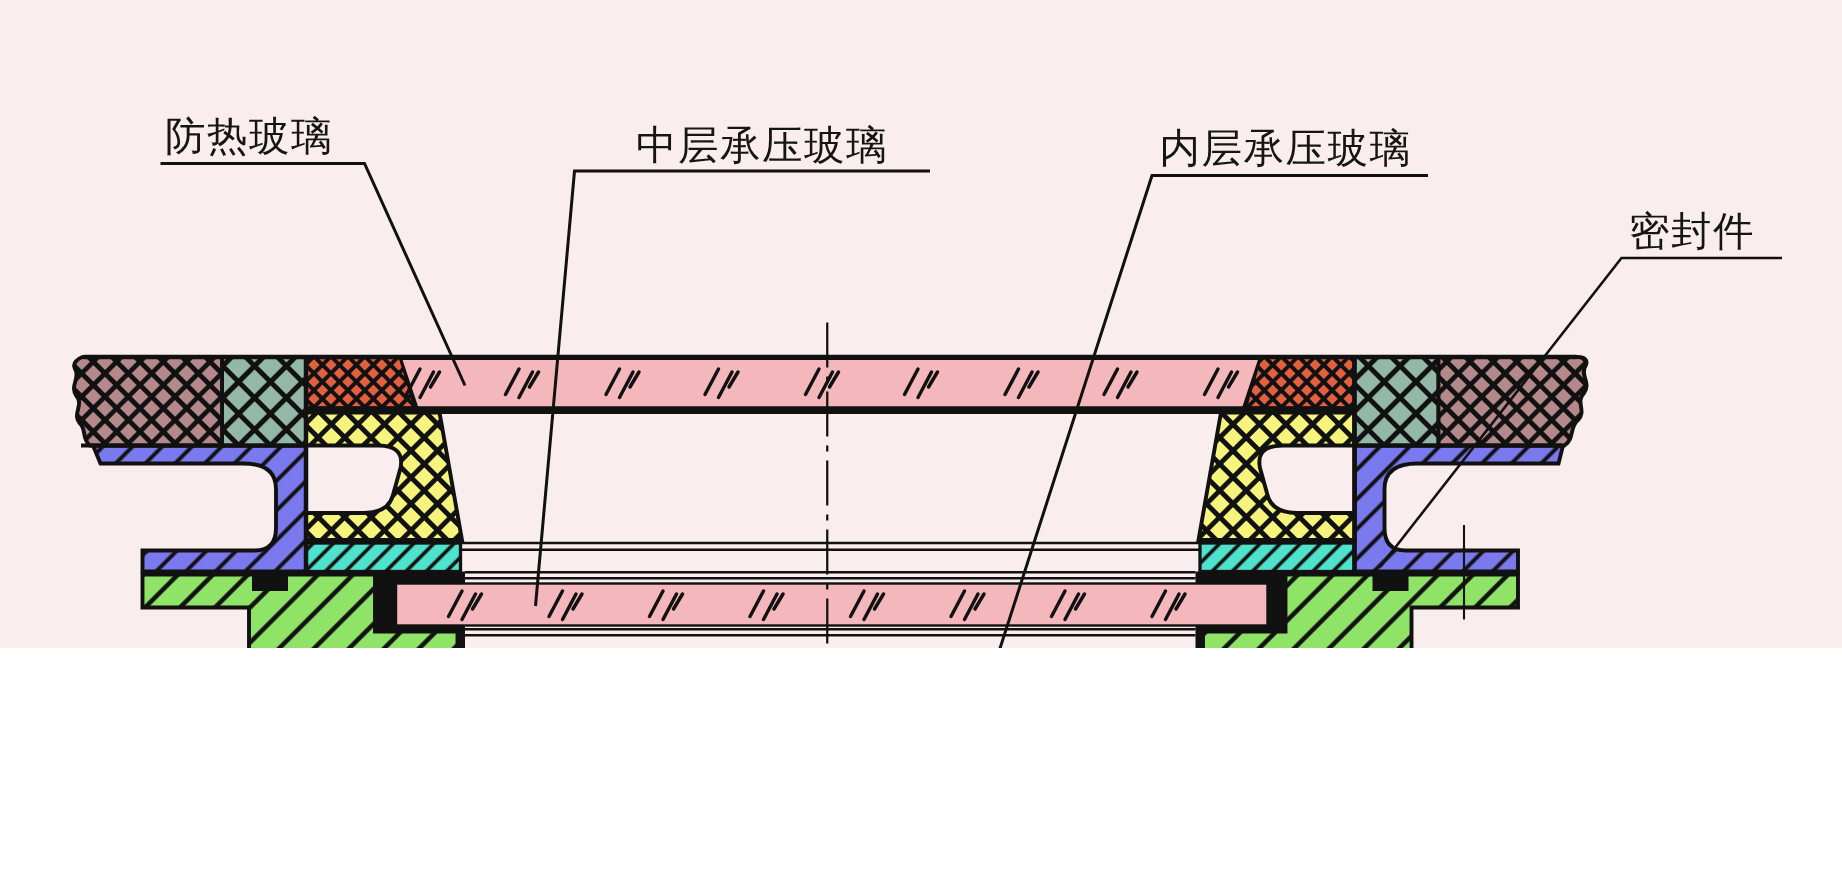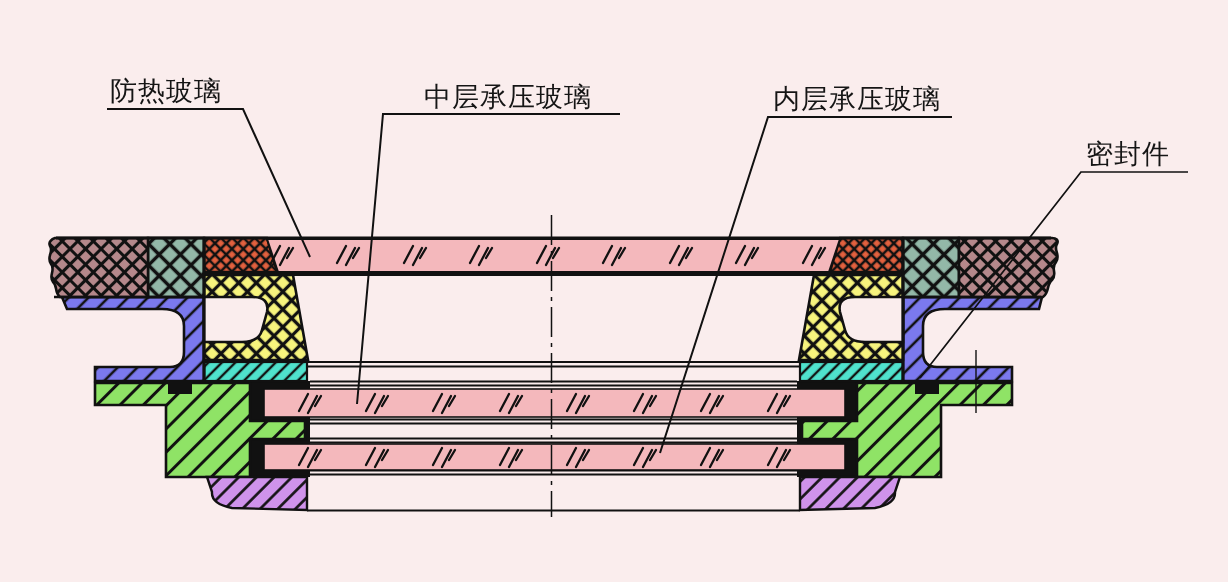--- a/index.html
+++ b/index.html
@@ -1,17 +1,17 @@
 <!DOCTYPE html>
 <html><head>
 <meta charset="utf-8">
 <style>
   html,body{margin:0;padding:0;}
   body{font-family:"Liberation Sans",sans-serif;}
-  .stage{width:1228px;height:582px;position:relative;overflow:hidden;}
+  .stage{width:1228px;height:432px;position:relative;overflow:hidden;}
   svg{display:block;}
   text.lbl{font-family:"Liberation Sans","DejaVu Sans",sans-serif;font-size:27px;fill:#151515;letter-spacing:1px;}
 </style>
 </head>
 <body>
 
 <div class="stage">
 <svg width="1228" height="582" viewBox="0 0 1228 582">
   <defs>
 

